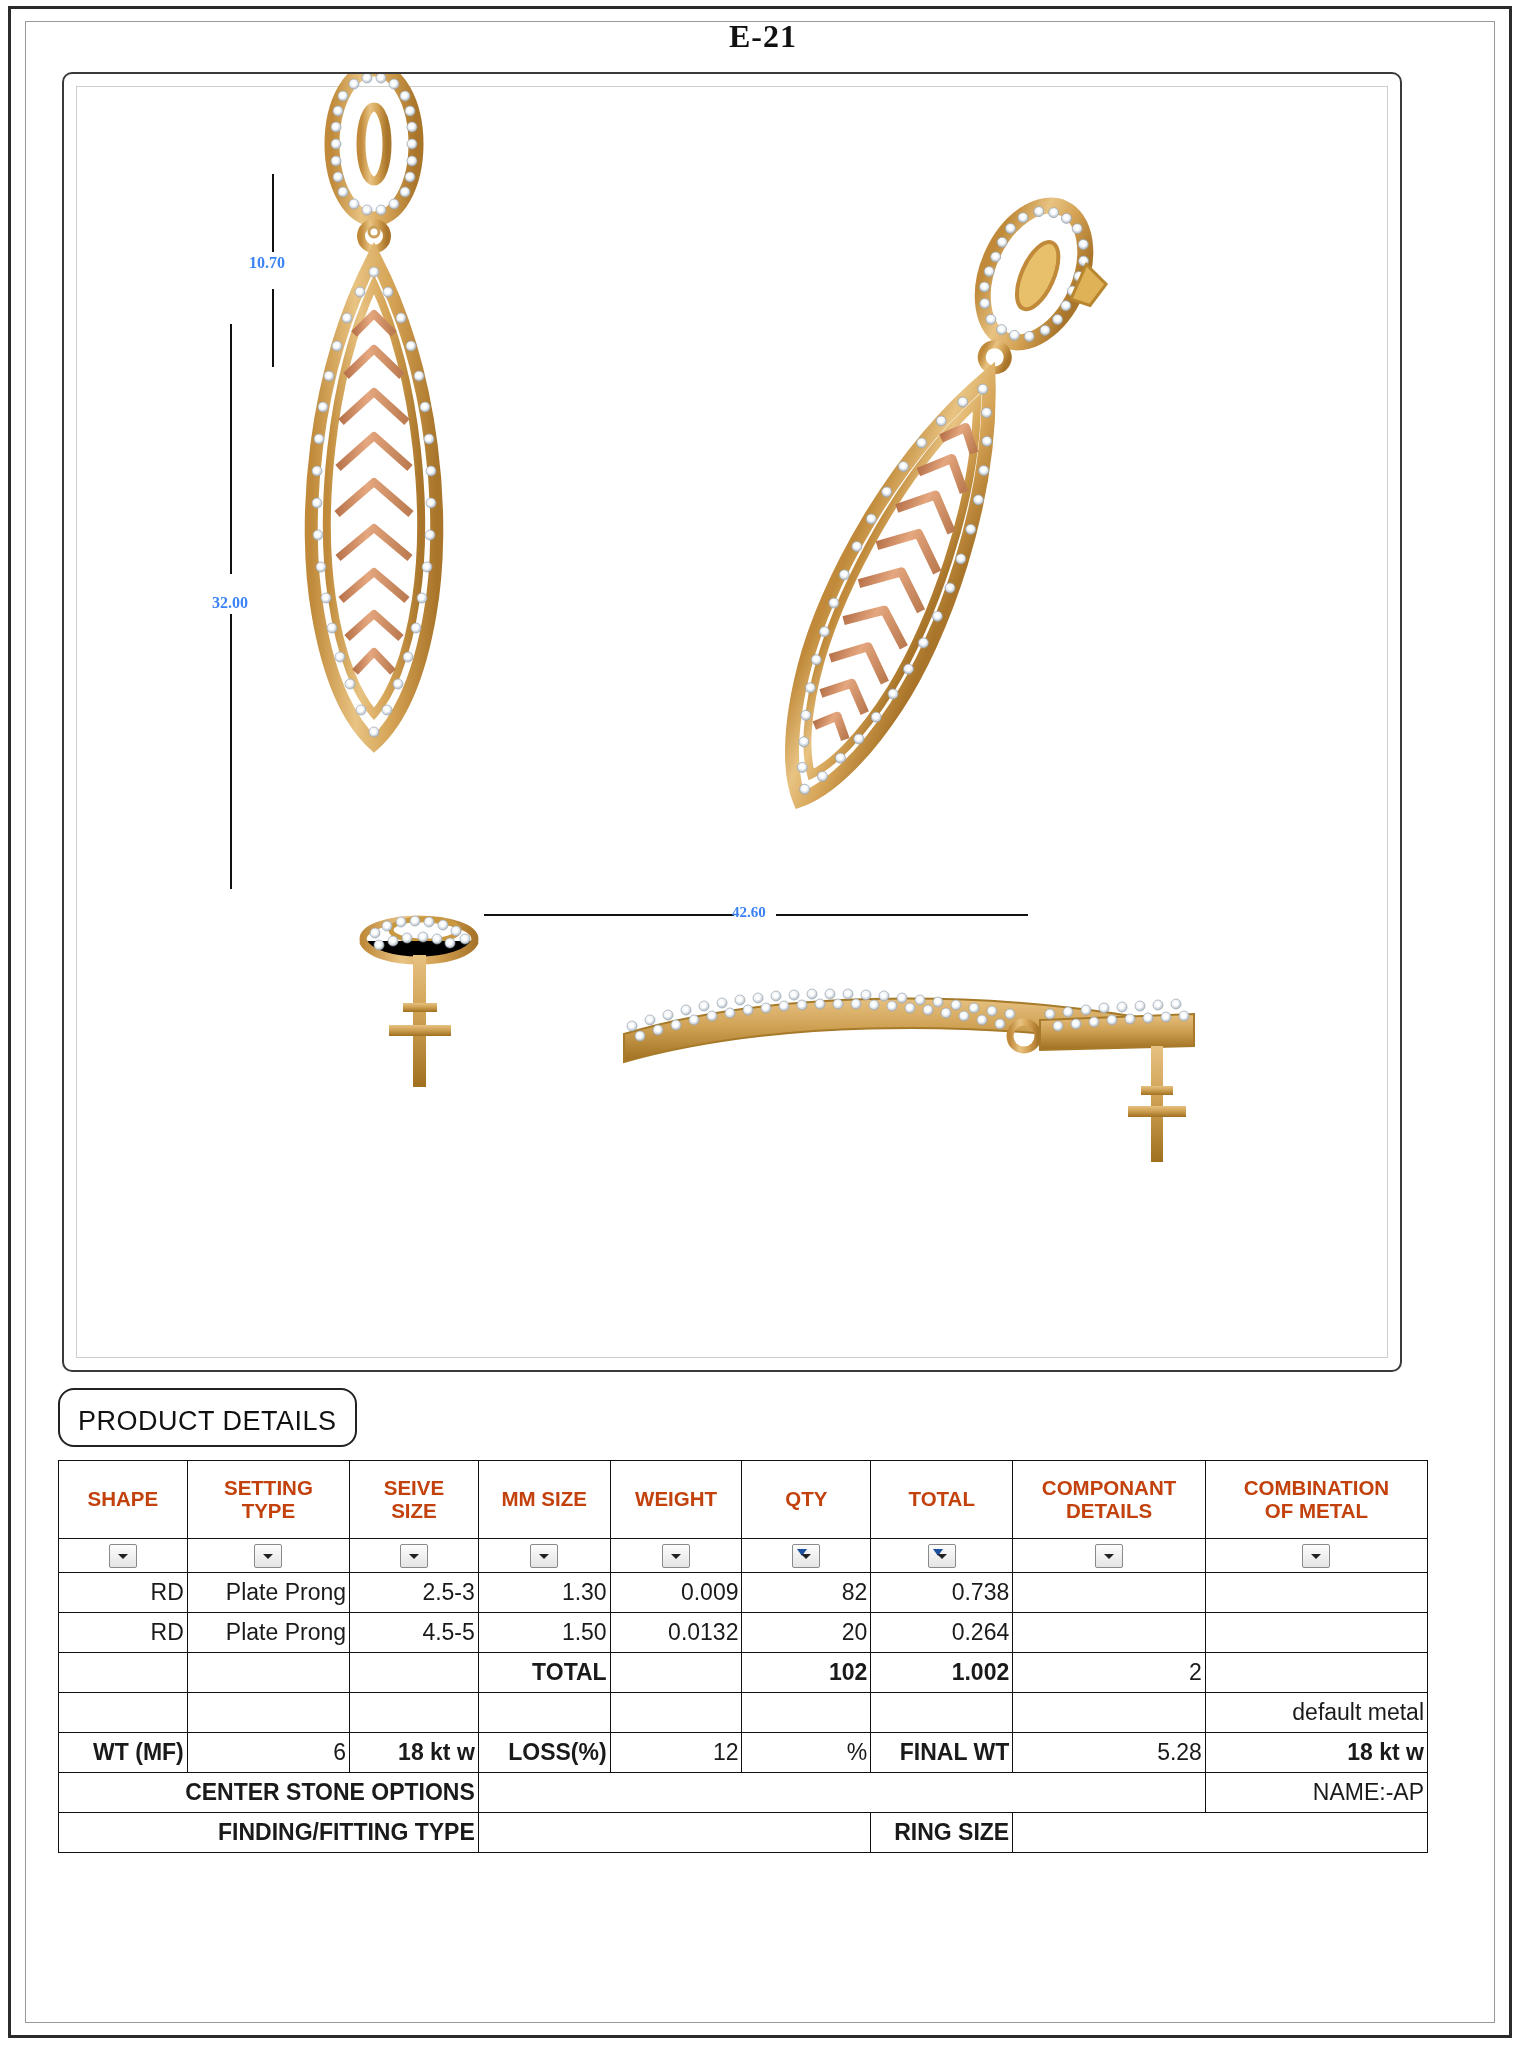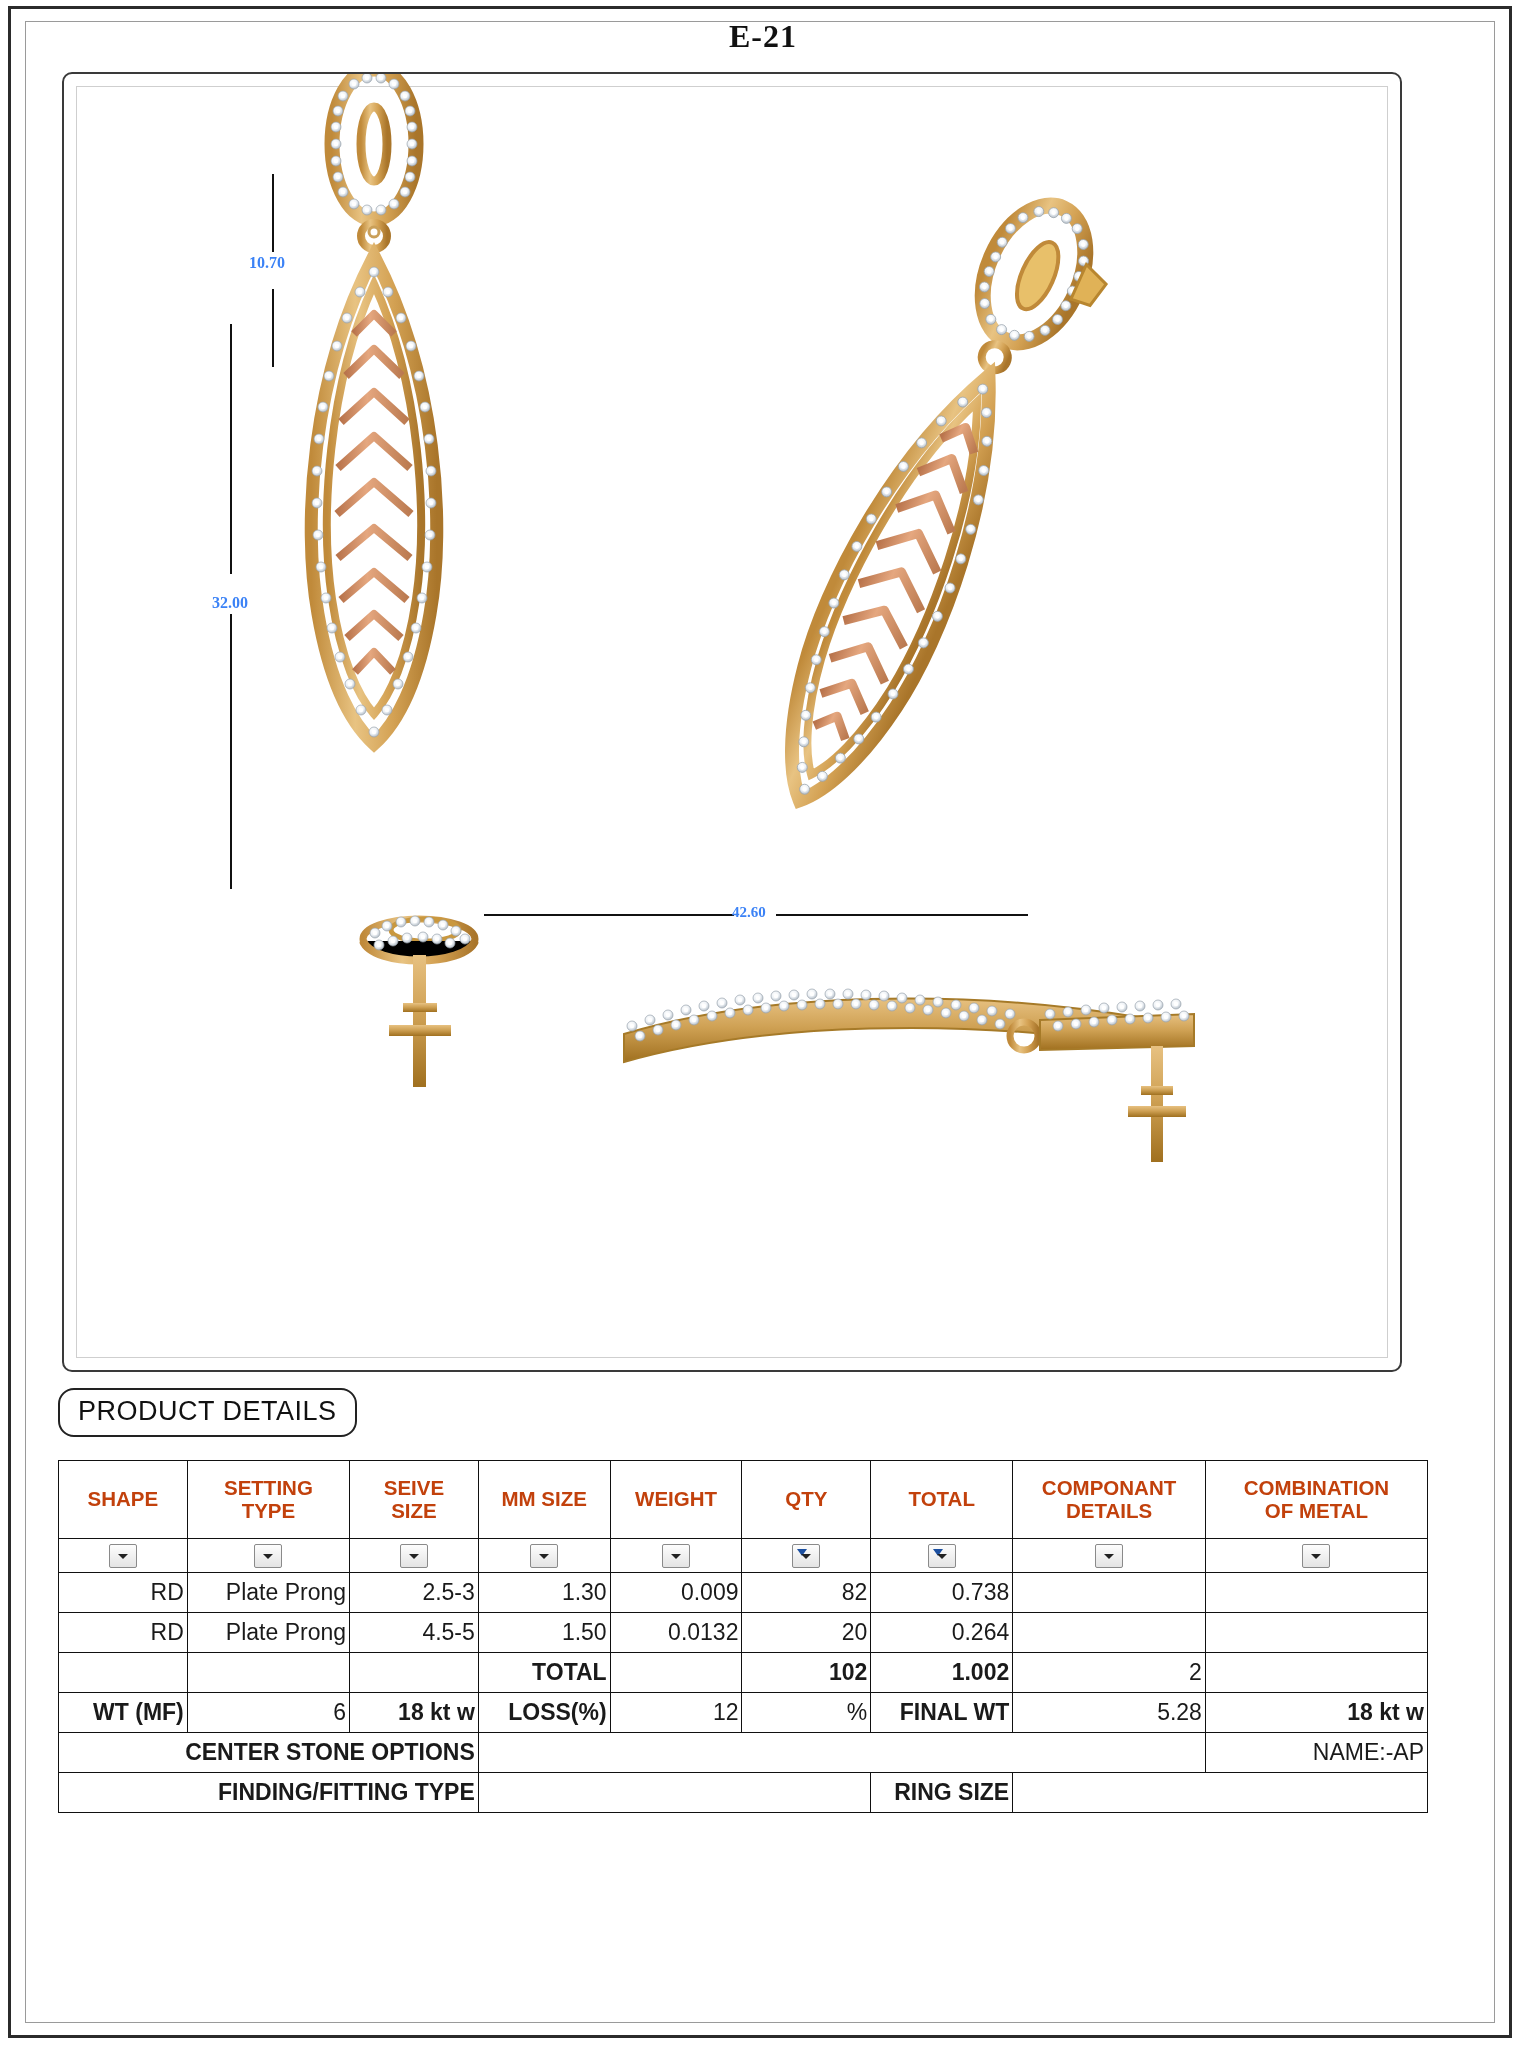--- a/index.html
+++ b/index.html
@@ -93,21 +93,21 @@
     position: absolute;
     height: 0;
     border-top: 2px solid #111;
   }
 
   
   .pd-banner {
     position: absolute;
     left: 58px;
     top: 1388px;
-    padding: 6px 18px 8px 18px;
+    padding: 16px 18px 8px 18px;
     border: 2.5px solid #222;
     border-radius: 16px;
     font-family: "Liberation Sans", sans-serif;
     font-size: 27px;
     font-weight: 400;
     color: #111;
     background: #fff;
     letter-spacing: 0.5px;
   }
 
@@ -613,20 +613,31 @@
     <td></td>
     <td></td>
     <td class="bold">TOTAL</td>
     <td></td>
     <td class="bold">102</td>
     <td class="bold">1.002</td>
     <td class="red-text">2</td>
     <td></td>
   </tr>
 
+  <tr class="data-row">
+    <td></td>
+    <td></td>
+    <td></td>
+    <td></td>
+    <td></td>
+    <td></td>
+    <td></td>
+    <td></td>
+    <td class="red-text">default metal</td>
+  </tr>
 
   <tr class="data-row">
     <td class="bold">WT (MF)</td>
     <td>6</td>
     <td class="bold">18 kt w</td>
     <td class="bold">LOSS(%)</td>
     <td>12</td>
     <td>%</td>
     <td class="bold">FINAL WT</td>
     <td>5.28</td>

